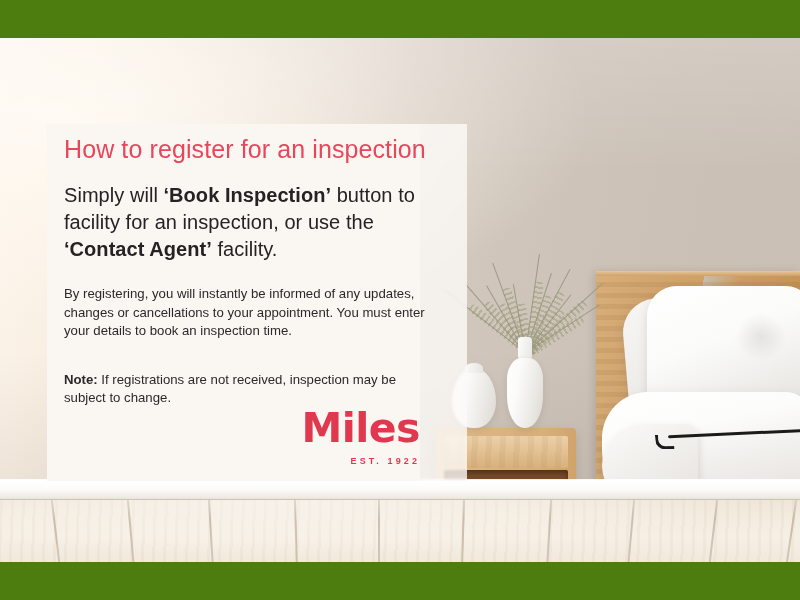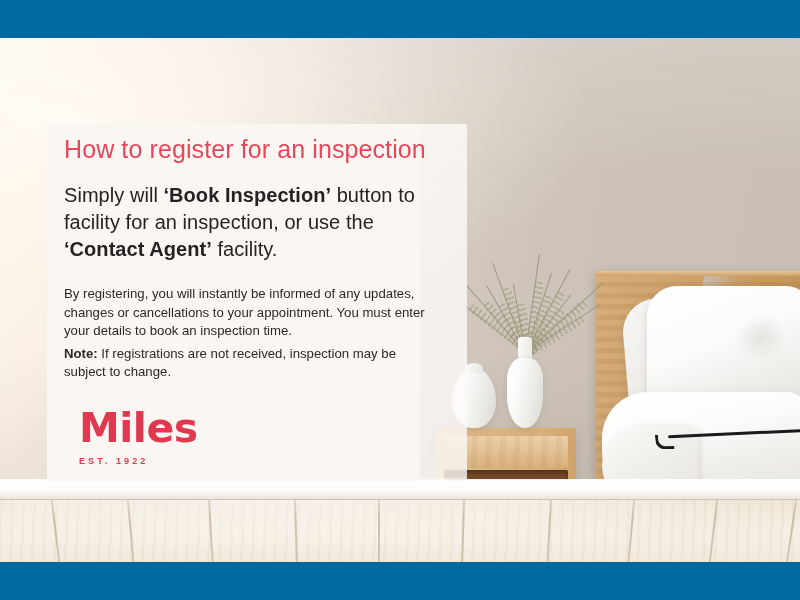--- a/index.html
+++ b/index.html
@@ -12,21 +12,21 @@
     height: 600px;
     font-family: "Liberation Sans", sans-serif;
     overflow: hidden;
   }
 
   
   #frame {
     position: relative;
     width: 800px;
     height: 600px;
-    background: #0369a1;
+    background: #4d7c0f;
   }
 
   
   #scene {
     position: absolute;
     left: 0;
     top: 38px;
     width: 800px;
     height: 524px;
     overflow: hidden;
@@ -335,30 +335,29 @@
     max-width: 390px;
   }
   .lede b { font-weight: 700; }
   .para {
     margin: 22px 0 0 0;
     font-size: 13.2px;
     line-height: 18.6px;
     color: #2c2829;
     max-width: 372px;
   }
-  .para.note { margin-top: 4px; }
+  .para.note { margin-top: 30px; }
   .para b { font-weight: 700; }
 
   
   #logo {
     position: absolute;
     left: 47px; top: 368px;
     width: 373px;
-    text-align: left;
-    padding-left: 32px;
+    text-align: right;
   }
   .logo-word {
     font-family: "DejaVu Sans", sans-serif;
     font-size: 41px;
     line-height: 44px;
     font-weight: 700;
     color: #e0384e;
     letter-spacing: -.5px;
   }
   .logo-est {

